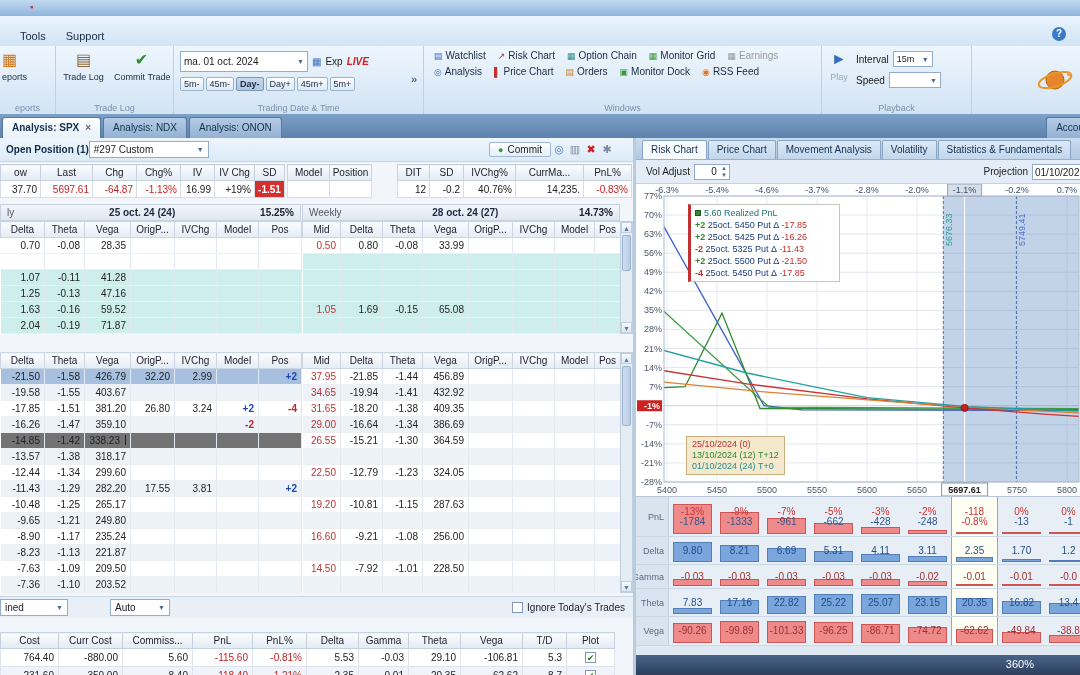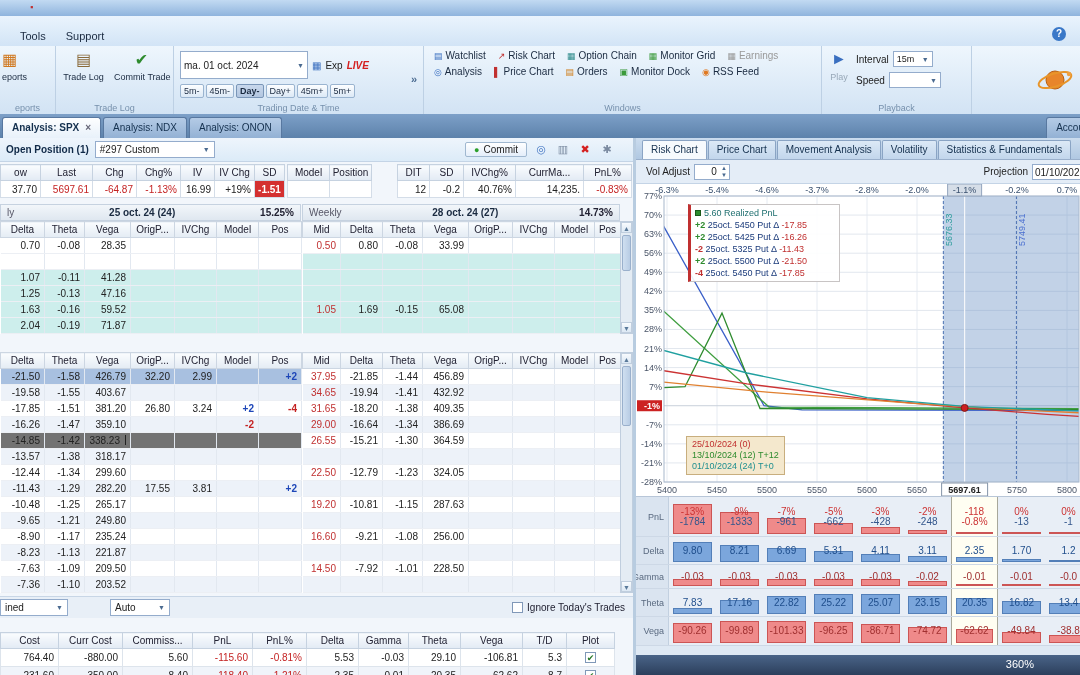--- a/index.html
+++ b/index.html
@@ -21,21 +21,21 @@
   .g-reports { width:56px; }
   .g-tradelog { width:118px; }
   .g-datetime { width:250px; }
   .g-windows { width:398px; }
   .g-playback { width:150px; }
   .bigbtn { display:inline-block; width:55px; text-align:center; padding-top:4px; cursor:default; vertical-align:top; }
   .bigbtn .bicon { display:block; font-size:16px; height:20px; }
   .bigbtn .blabel { font-size:9px; color:#1a2a40; white-space:nowrap; }
   .ic-reports { color:#d07820; } .ic-tradelog { color:#8a6a3a; } .ic-commit { color:#2e8b2e; } .ic-play { color:#3a6fc0; font-size:18px; }
   .dt-row1 { display:flex; align-items:center; gap:4px; padding:5px 4px 0 6px; }
-  .datefield { width:128px; height:28px; background:#fff; border:1px solid #94accc; display:flex; align-items:center; justify-content:space-between; padding:9px 3px; font-size:10px; }
+  .datefield { width:128px; height:21px; background:#fff; border:1px solid #94accc; display:flex; align-items:center; justify-content:space-between; padding:9px 3px; font-size:10px; }
   .cal { color:#3a6fc0; font-size:10px; }
   .exp-lbl { font-size:10px; }
   .live { color:#d42020; font-weight:bold; font-size:10px; font-style:italic; }
   .dt-row2 { display:flex; gap:2px; padding:5px 0 0 6px; align-items:center; }
   .stepbtn { border:1px solid #9ab4d0; background:linear-gradient(#fdfeff,#dce9f6); border-radius:2px; font-size:9px; padding:1px 3px; color:#1a2a40; }
   .stepbtn.pressed { background:linear-gradient(#c8d8ec,#b2c6e0); border-color:#7a96b8; font-weight:bold; }
   .more { color:#4a6a90; font-weight:bold; margin-left:2px; }
   .win-row { display:flex; padding:3px 0 0 6px; }
   .winbtn { display:flex; align-items:center; gap:3px; font-size:10px; padding:1px 4px; margin-right:4px; white-space:nowrap; color:#1a2a40; }
   .winbtn .wic { font-size:9px; }
@@ -55,21 +55,21 @@
   .tab .x { margin-left:6px; color:#667; }
   .tab-right { margin-left:auto; margin-right:-14px; }
 
   
   .main { position:absolute; top:138px; left:0; right:0; bottom:0; }
   #left-panel { position:absolute; left:0; top:0; width:633px; height:537px; background:#f2f6fb; overflow:hidden; }
   .splitter { position:absolute; left:633px; top:0; width:3px; height:537px; background:#b8cce0; }
   #right-panel { position:absolute; left:636px; top:0; width:444px; height:537px; background:#dfe9f4; overflow:hidden; }
 
   
-  .lp-toolbar { position:absolute; left:0; top:0; width:633px; height:24px; background:linear-gradient(#eef5fc,#dcebf8); border-bottom:1px solid #c4d4e6; display:flex; align-items:center; gap:6px; padding:0 6px; }
+  .lp-toolbar { position:absolute; left:0; top:0; width:633px; height:24px; background:linear-gradient(#eef5fc,#dcebf8); border-bottom:1px solid #c4d4e6; display:flex; align-items:center; padding:0 6px; }
   .lbl-bold { font-weight:bold; font-size:10px; color:#102a48; }
   .select { background:#fff; border:1px solid #94accc; height:17px; line-height:15px; padding:0 4px; font-size:10px; display:flex; justify-content:space-between; align-items:center; }
   .pos-select { width:120px; }
   .tb-spacer { flex:1; }
   .commit-btn { display:flex; align-items:center; gap:4px; padding:1px 8px; border:1px solid #a0b8d0; background:linear-gradient(#ffffff,#e4eefa); border-radius:2px; font-size:10px; }
   .dot-green { color:#2ba02b; font-size:9px; }
   .tbi { font-size:11px; width:16px; text-align:center; }
   .i-search { color:#3a6fc0; } .i-grid { color:#7a8aa0; } .i-close { color:#d42020; } .i-gear { color:#7a8aa0; margin-right:12px; }
 
   

